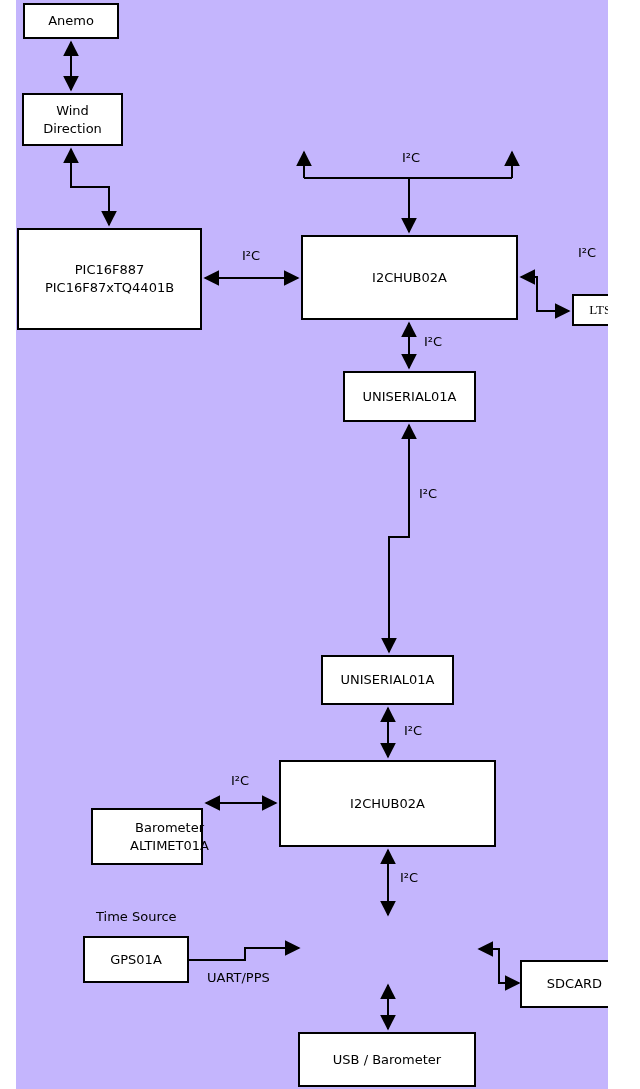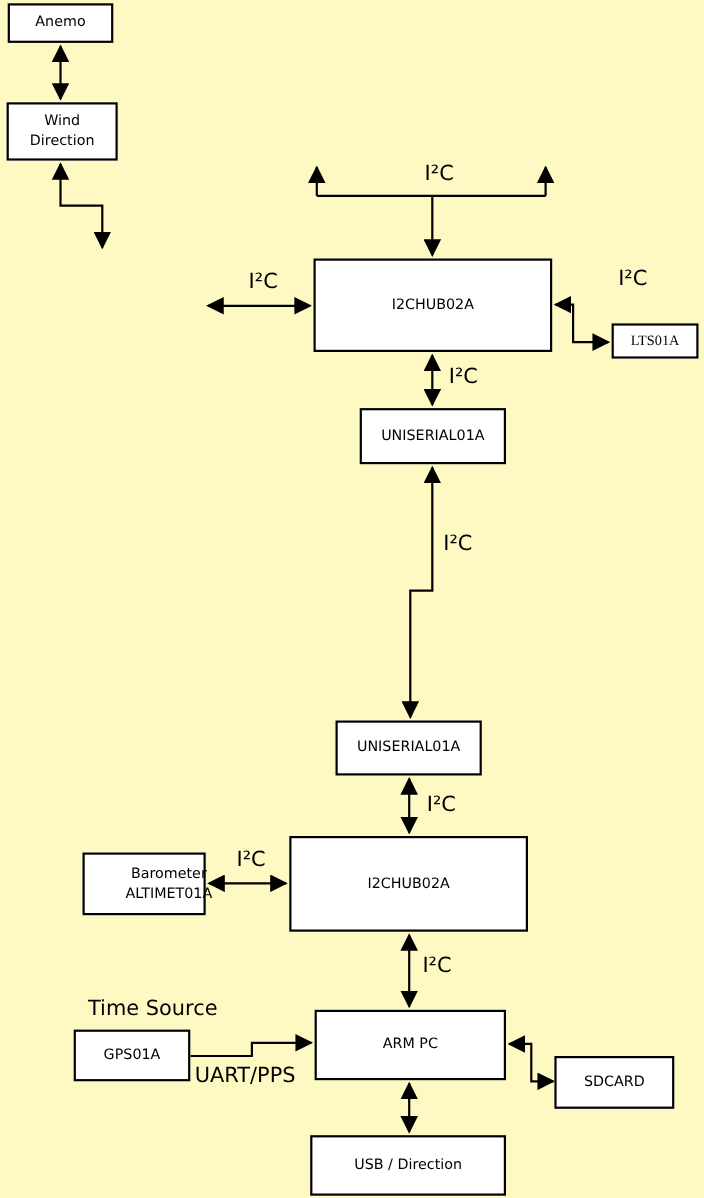--- a/index.html
+++ b/index.html
@@ -2,26 +2,27 @@
 <html><head>
 <meta charset="utf-8">
 <style>
   html, body {
     margin: 0;
     padding: 0;
     background: #ffffff;
   }
   #canvas {
     position: relative;
-    width: 640px;
+    width: 592px;
     height: 1089px;
-    background: #fef9c3;
+    background: #c4b5fd;
     font-family: "DejaVu Sans", "Liberation Sans", sans-serif;
     color: #000000;
     overflow: hidden;
+    margin-left: 16px;
   }
   #wires {
     position: absolute;
     left: 0;
     top: 0;
     width: 640px;
     height: 1089px;
   }
   .node {
     position: absolute;
@@ -31,21 +32,21 @@
     display: flex;
     align-items: center;
     justify-content: center;
     text-align: center;
     font-size: 13px;
     line-height: 1.35;
     white-space: pre-line;
   }
   .edge-label {
     position: absolute;
-    font-size: 19px;
+    font-size: 13px;
     line-height: 14px;
     white-space: nowrap;
   }
 </style>
 </head>
 <body>
 
 <div id="canvas">
 
   <svg id="wires" viewBox="0 0 640 1089" xmlns="http://www.w3.org/2000/svg">
@@ -85,57 +86,58 @@
 
       <path d="M372,985 V1029" marker-start="url(#arr)" marker-end="url(#arr)"></path>
     </g>
   </svg>
 
   <div class="node" style="left:7px; top:3px; width:96px; height:36px;">Anemo</div>
 
   <div class="node" style="left:6px; top:93px; width:101px; height:53px;">Wind
 Direction</div>
 
+  <div class="node" style="left:1px; top:228px; width:185px; height:102px;">PIC16F887
+PIC16F87xTQ4401B</div>
 
 
 
   <div class="node" style="left:285px; top:235px; width:217px; height:85px;">I2CHUB02A</div>
 
   <div class="node" style="left:556px; top:294px; width:79px; height:32px;font-family:Liberation Serif, serif;">LTS01A</div>
 
   <div class="node" style="left:327px; top:371px; width:133px; height:51px;">UNISERIAL01A</div>
 
   <div class="node" style="left:305px; top:655px; width:133px; height:50px;">UNISERIAL01A</div>
 
   <div class="node" style="left:263px; top:760px; width:217px; height:87px;">I2CHUB02A</div>
 
-  <div class="node" style="left:75px; top:775px; width:112px; height:57px;padding-left:45px;">Barometer
+  <div class="node" style="left:75px; top:808px; width:112px; height:57px;padding-left:45px;">Barometer
 ALTIMET01A</div>
 
   <div class="node" style="left:67px; top:936px; width:106px; height:47px;">GPS01A</div>
 
-  <div class="node" style="left:286px; top:918px; width:174px; height:64px;">ARM PC</div>
 
   <div class="node" style="left:504px; top:960px; width:109px; height:48px;">SDCARD</div>
 
-  <div class="node" style="left:282px; top:1032px; width:178px; height:55px;">USB / Direction</div>
+  <div class="node" style="left:282px; top:1032px; width:178px; height:55px;">USB / Barometer</div>
 
   <span class="edge-label" style="left:386px; top:151px;">I²C</span>
 
   <span class="edge-label" style="left:226px; top:249px;">I²C</span>
 
   <span class="edge-label" style="left:562px; top:246px;">I²C</span>
 
   <span class="edge-label" style="left:408px; top:335px;">I²C</span>
 
   <span class="edge-label" style="left:403px; top:487px;">I²C</span>
 
   <span class="edge-label" style="left:388px; top:724px;">I²C</span>
 
   <span class="edge-label" style="left:215px; top:774px;">I²C</span>
 
   <span class="edge-label" style="left:384px; top:871px;">I²C</span>
 
   <span class="edge-label" style="left:80px; top:910px;text-align:right;">Time Source</span>
 
-  <span class="edge-label" style="left:177px; top:971px;">UART/PPS</span>
+  <span class="edge-label" style="left:191px; top:971px;">UART/PPS</span>
 
 </div>
 
 </body></html>

